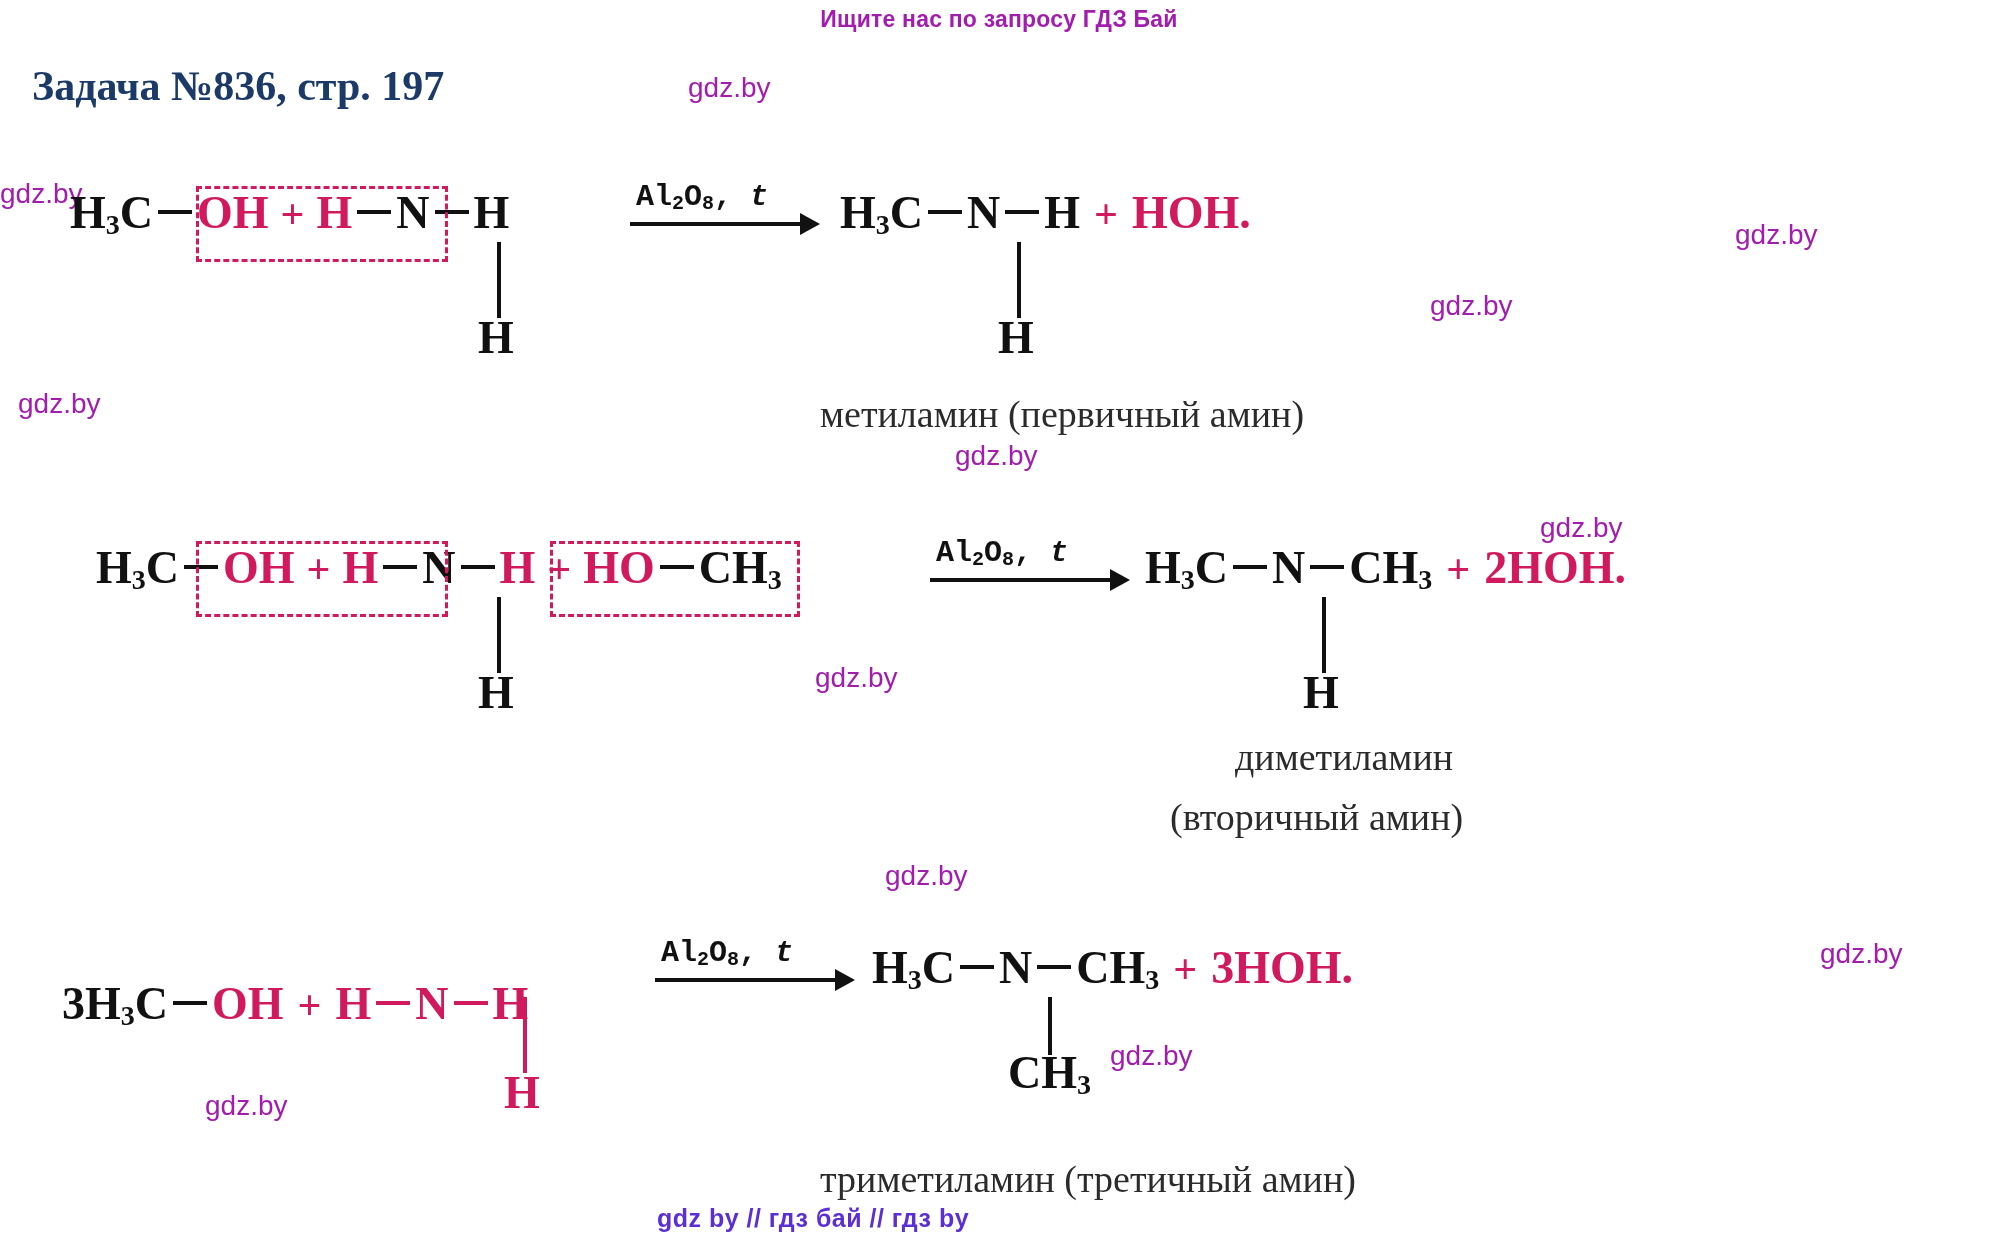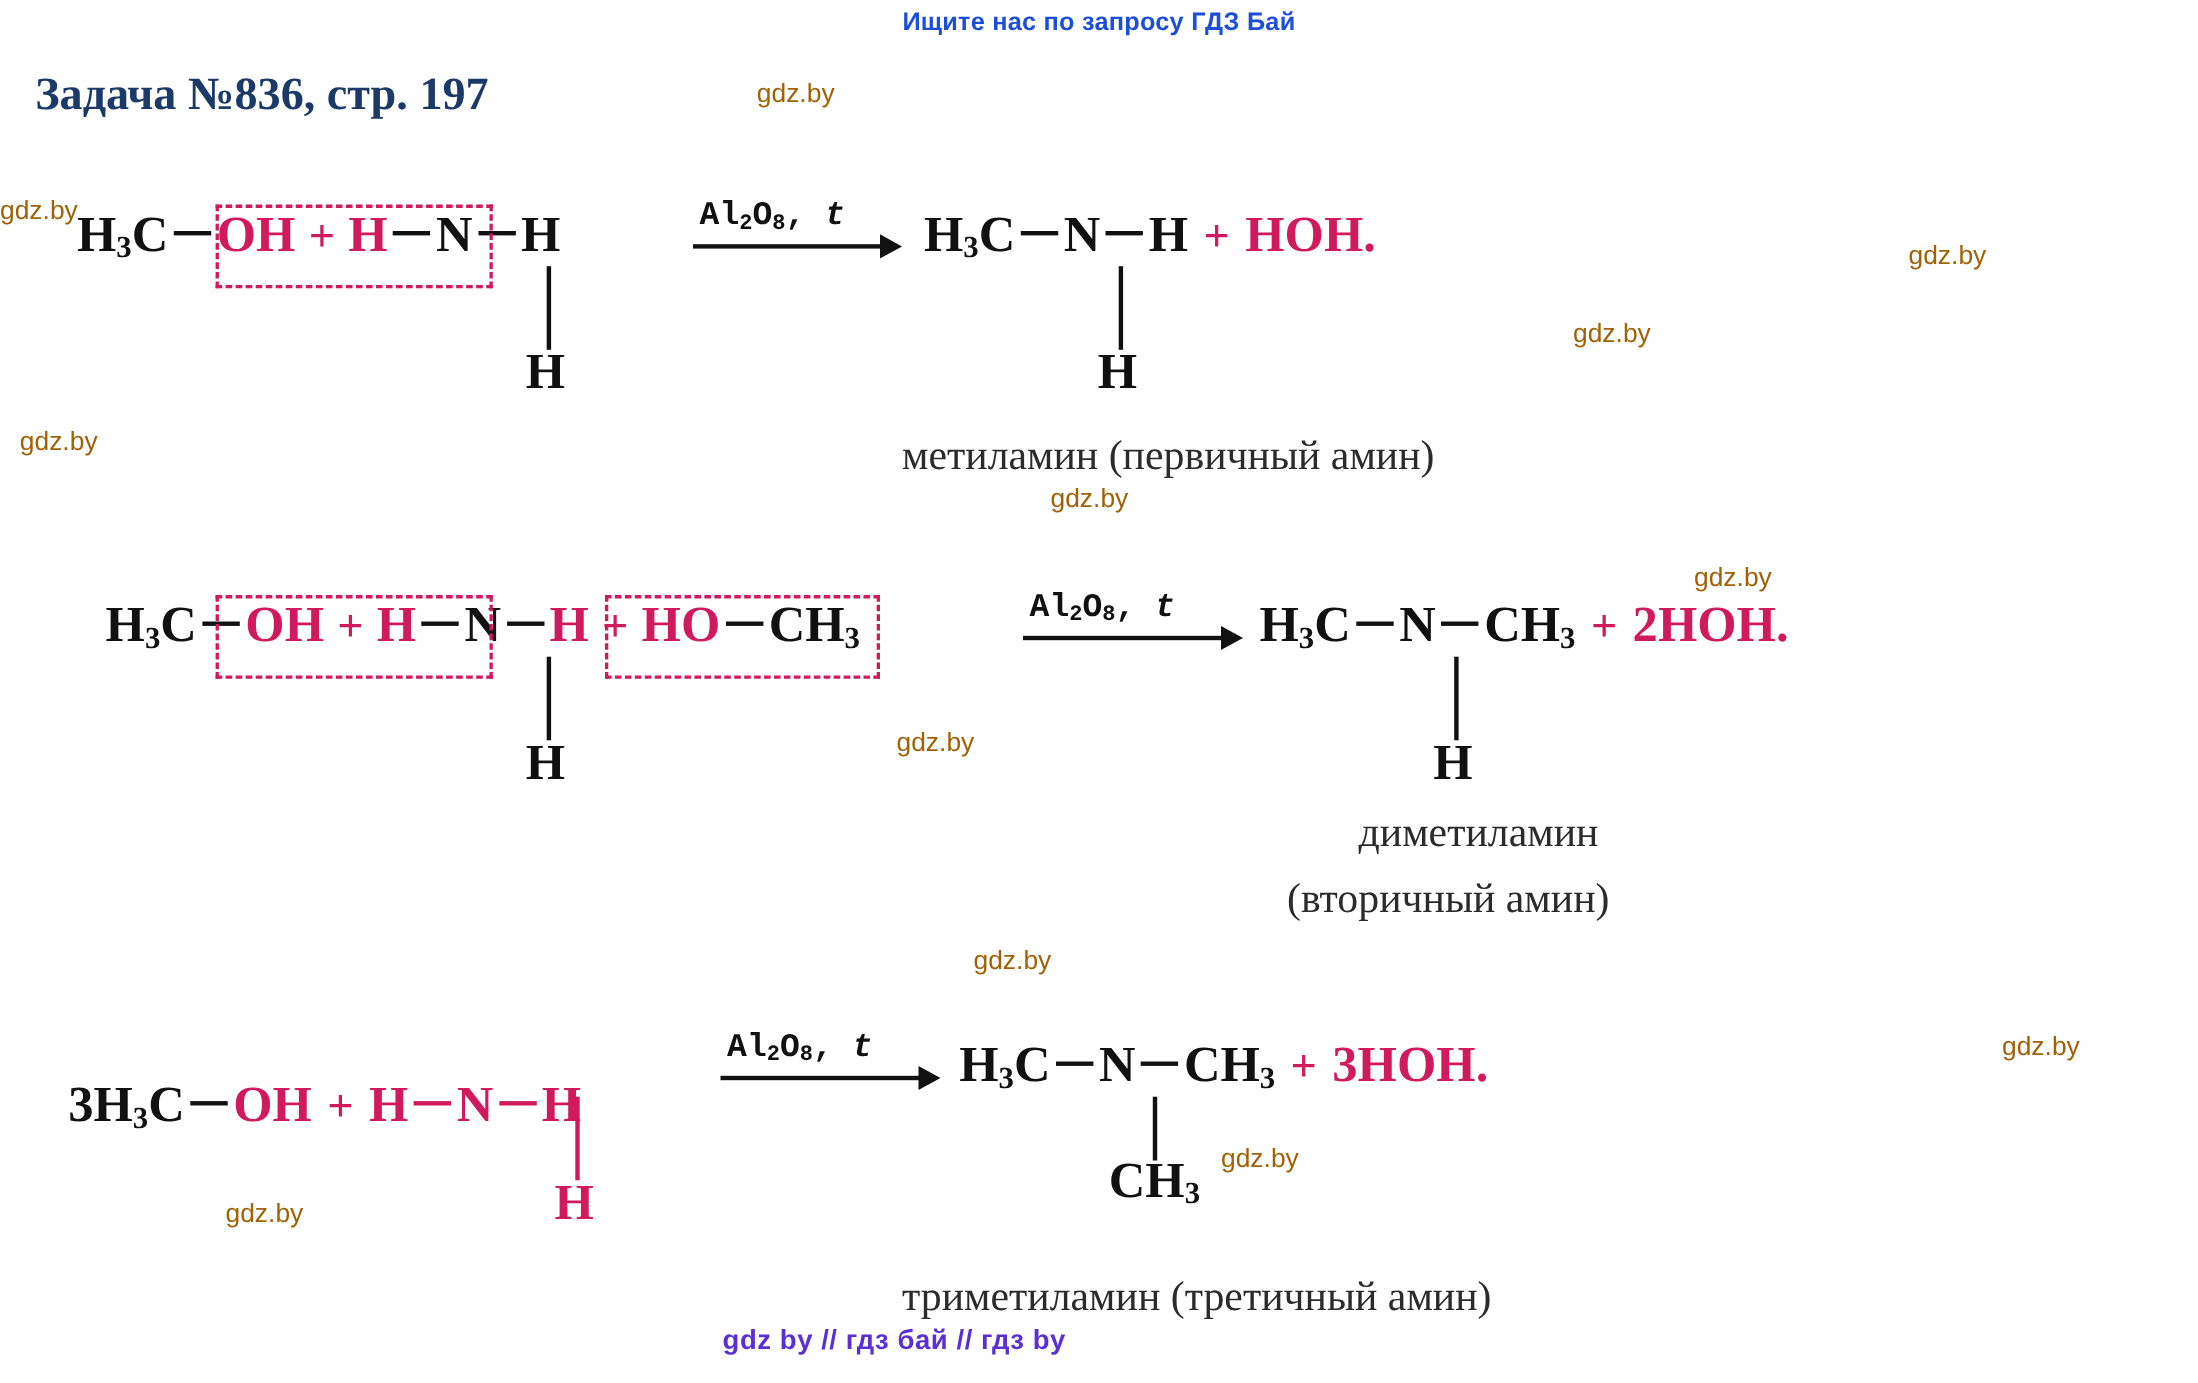--- a/index.html
+++ b/index.html
@@ -9,33 +9,33 @@
     font-family:"Liberation Serif", serif;
     color:#1a1a1a;
     position:relative;
     overflow:hidden;
   }
   .abs{position:absolute;}
   
   #top-banner{
     top:6px;left:0;width:1998px;text-align:center;
     font-family:"Liberation Sans", sans-serif;
-    font-size:23px;font-weight:bold;color:#1d4ed8;
+    font-size:23px;font-weight:bold;color:#a21caf;
     letter-spacing:.2px;
   }
   
   #page-title{
     top:62px;left:32px;
     font-family:"Liberation Serif", serif;
     font-size:42px;font-weight:bold;color:#1b3a68;
   }
   
   .wm{
     font-family:"Liberation Sans", sans-serif;
-    font-size:24px;color:#a16207;white-space:nowrap;
+    font-size:28px;color:#a21caf;white-space:nowrap;
   }
   
   #bottom-line{
     top:1204px;left:0;width:1626px;text-align:center;
     font-family:"Liberation Sans", sans-serif;
     font-size:25px;font-weight:bold;color:#5b2fd4;
     letter-spacing:.5px;
   }
   
   .eq{position:absolute;white-space:nowrap;}

